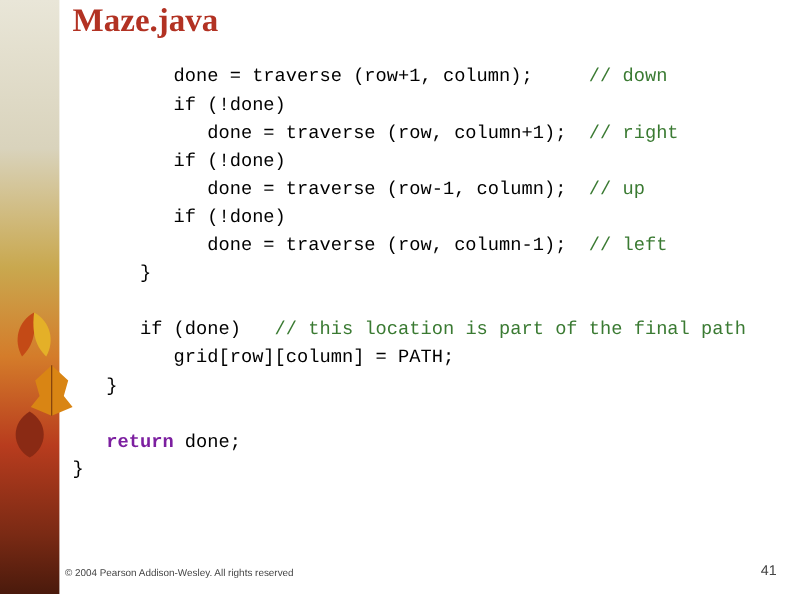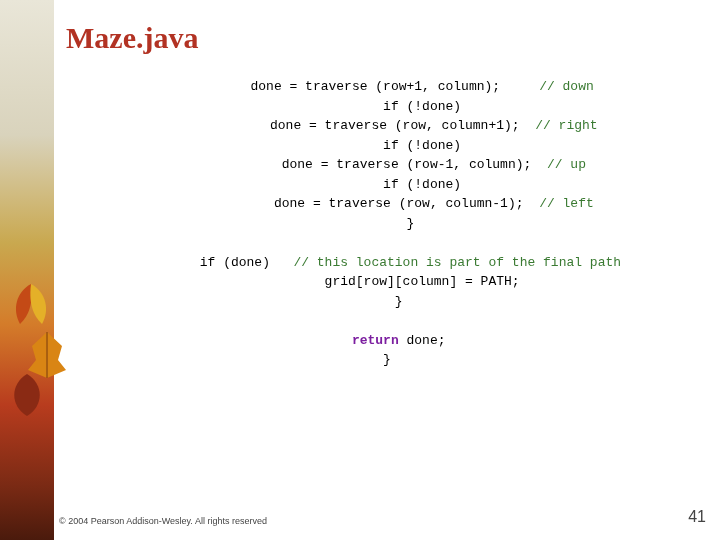--- a/index.html
+++ b/index.html
@@ -24,52 +24,51 @@
     width: 50px;
     height: 50px;
   }
   .leaf svg { width: 100%; height: 100%; }
   .leaf1 { left: 6px; top: 280px; }
   .leaf2 { left: 22px; top: 330px; }
   .leaf3 { left: 2px; top: 370px; }
   .content {
     position: absolute;
     left: 66px;
-    top: 21px;
+    top: 2px;
     right: 12px;
   }
   .title {
     color: #b23223;
     font-family: "Comic Sans MS", "Marker Felt", cursive;
     font-size: 30px;
     font-weight: bold;
     margin-bottom: 22px;
   }
   pre.code {
     font-family: "Courier New", Courier, monospace;
-    font-size: 13px;
+    font-size: 17px;
     line-height: 1.5;
     color: #000;
     white-space: pre;
-    text-align: center;
   }
   pre.code .kw { color: #7c1fa0; font-weight: bold; }
   pre.code .cm { color: #3a7a32; }
   .copyright {
     position: absolute;
     left: 59px;
     bottom: 14px;
     font-size: 9px;
     color: #444;
   }
   .slidenum {
     position: absolute;
     right: 14px;
     bottom: 14px;
-    font-size: 16px;
+    font-size: 13px;
     color: #444;
   }
 </style>
 </head>
 <body>
 
 <div class="left-strip">
   <div class="leaf leaf1">
     <svg viewBox="0 0 50 50">
         <path d="M25 4 C10 12 6 30 14 44 C20 38 28 28 25 4 Z" fill="#c44a16"></path>

